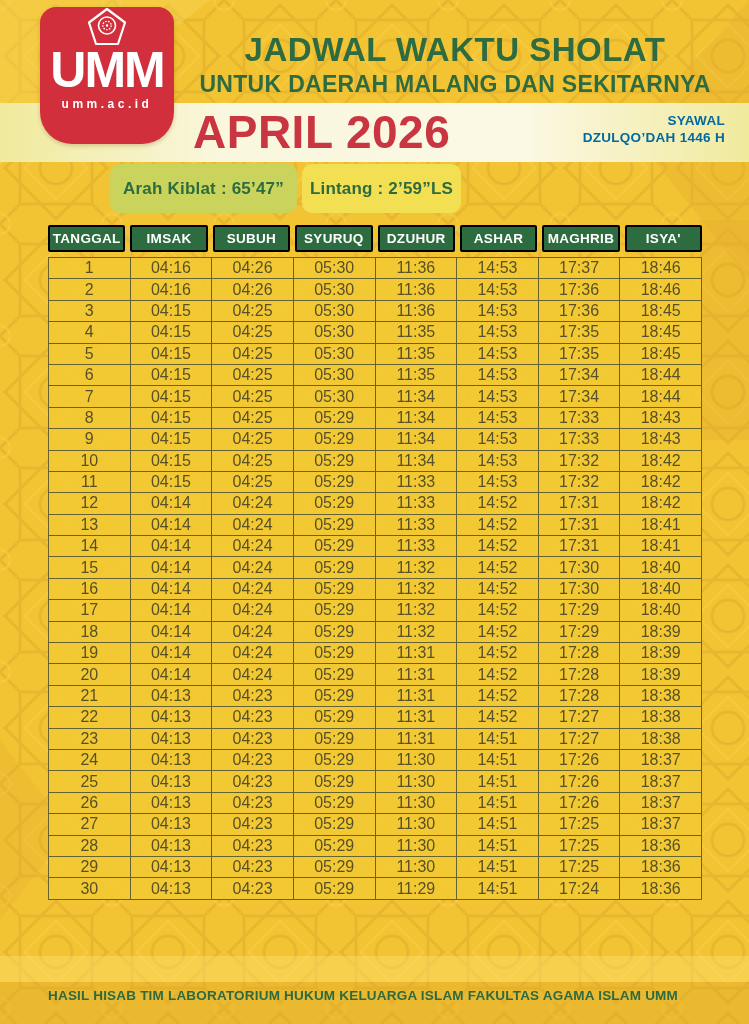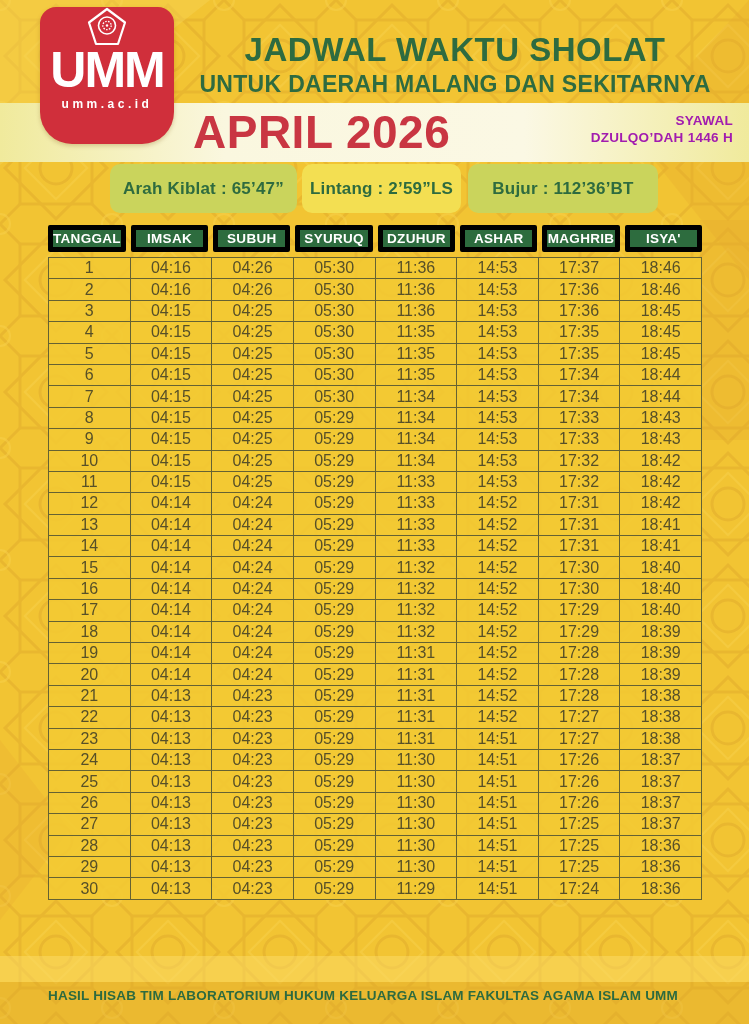--- a/index.html
+++ b/index.html
@@ -20,36 +20,36 @@
   
   .titles { position:absolute; left:185px; top:31px; width:540px; text-align:center; z-index:2; color:#2E6B40; }
   .h1 { font-size:33px; font-weight:700; letter-spacing:.5px; line-height:37px; }
   .h2 { font-size:23px; font-weight:700; letter-spacing:.3px; line-height:27px; margin-top:3px; }
 
   
   .band { position:absolute; left:0; top:103px; width:749px; height:59px; z-index:1;
           background:linear-gradient(90deg,#F0EA9C 0%,#FAF7DF 30%,#FBF8E4 70%,#F0EA9C 100%); }
   .month { position:absolute; left:193px; top:103px; height:53px; line-height:59px; z-index:2;
            font-size:46px; font-weight:700; letter-spacing:.5px; color:#C93642; }
-  .hijri { position:absolute; right:16px; top:112px; z-index:2; text-align:right;
-           font-size:13.5px; line-height:17px; font-weight:700; color:#a21caf; letter-spacing:.3px; }
+  .hijri { position:absolute; right:24px; top:112px; z-index:2; text-align:right;
+           font-size:13.5px; line-height:17px; font-weight:700; color:#0369a1; letter-spacing:.3px; }
 
   
   .pill { position:absolute; top:164px; height:49px; z-index:2; border-radius:10px;
           display:flex; align-items:center; justify-content:center; 
           font-size:17px; font-weight:700; color:#2E6B3F; letter-spacing:.2px; }
   .pill-green { background:#CAD45C; }
   .pill-yellow { background:#F3DF52; }
   .p1 { left:110px; width:187px; }
   .p2 { left:302px; width:159px; }
   .p3 { left:468px; width:190px; }
 
   
   .thead { position:absolute; left:48px; top:225px; width:654px; height:27px; display:flex; gap:5px; z-index:2; }
-  .th { flex:1; background:#2D6C3E; border:5px solid #000000; border-radius:2px; color:#fff;
+  .th { flex:1; background:#2D6C3E; border:2px solid #000000; border-radius:2px; color:#fff;
         font-size:13.5px; font-weight:700; letter-spacing:.3px;
         display:flex; align-items:center; justify-content:center; }
 
   
   .ptable { position:absolute; left:48px; top:257px; width:654px; z-index:2;
             border-collapse:collapse; table-layout:fixed; }
   .ptable td { border:1.5px solid #656233; height:21.4px; text-align:center; vertical-align:middle;
                font-size:16px; color:#575028; background:rgba(243,201,51,.88); padding:0; }
 
   
@@ -107,21 +107,20 @@
 
   <div class="band"></div>
   <div class="month">APRIL 2026</div>
   <div class="hijri">
     <div>SYAWAL</div>
     <div>DZULQO’DAH 1446 H</div>
   </div>
 
   <div class="pill pill-green p1">Arah Kiblat : 65’47”</div>
   <div class="pill pill-yellow p2">Lintang : 2’59”LS</div>
-  <div class="pill pill-green p3">Bujur : 112’36’BT</div>
 
   <div class="thead">
       <div class="th">TANGGAL</div>
       <div class="th">IMSAK</div>
       <div class="th">SUBUH</div>
       <div class="th">SYURUQ</div>
       <div class="th">DZUHUR</div>
       <div class="th">ASHAR</div>
       <div class="th">MAGHRIB</div>
       <div class="th">ISYA'</div>

